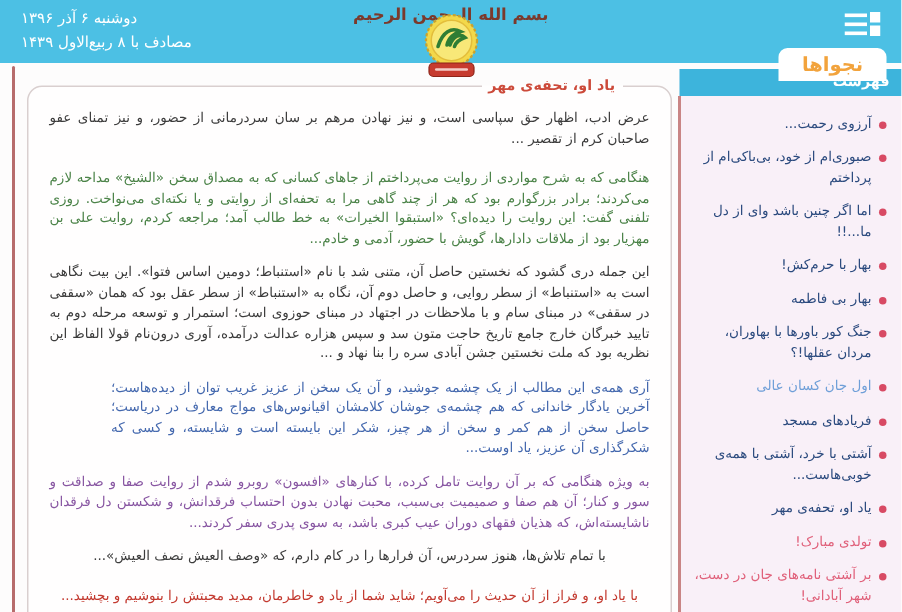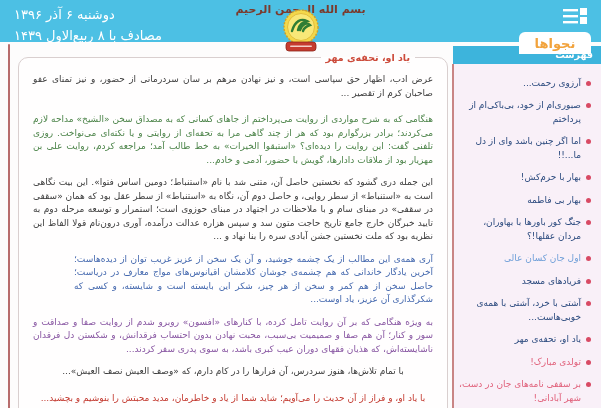--- a/index.html
+++ b/index.html
@@ -3,21 +3,21 @@
 <meta charset="utf-8">
 <style>
   * { margin:0; padding:0; box-sizing:border-box; }
   html,body { width:601px; height:408px; overflow:hidden; background:#ffffff;
               font-family:"DejaVu Sans", sans-serif; }
   .page { position:relative; width:601px; height:408px; background:#fdfcfc; }
 
   
   .header { position:absolute; top:0; left:0; width:601px; height:42px; background:#4cc0e4; }
   .dates { position:absolute; top:5px; left:14px; direction:rtl; color:#fff;
-           font-size:13px; line-height:1.6; text-align:left; }
+           font-size:10px; line-height:1.6; text-align:left; }
   .bismillah { position:absolute; top:3px; left:0; width:100%; text-align:center;
                color:#7b3a2c; font-size:11px; font-weight:bold; }
   .menu-icon { position:absolute; top:8px; right:14px; width:24px; height:17px; cursor:pointer; }
 
   
   .logo { position:absolute; top:9px; left:281px; width:40px; height:44px; z-index:6; }
 
   
   .site-tab { position:absolute; top:32px; right:10px; width:72px; height:22px;
               background:#ffffff; border-radius:6px 6px 0 0; display:flex;
@@ -137,21 +137,21 @@
       <div class="menu-item navy">
           <span class="dot"></span>
           <span>یاد او، تحفه‌ی مهر</span>
         </div>
       <div class="menu-item mred">
           <span class="dot"></span>
           <span>تولدی مبارک!</span>
         </div>
       <div class="menu-item mred">
           <span class="dot"></span>
-          <span>بر سقفی نامه‌های جان در دست، شهر آبادانی!</span>
+          <span>بر آشتی نامه‌های جان در دست، شهر آبادانی!</span>
         </div>
 
     </div>
     <div class="sidebar-divider"></div>
   </div>
 
   <fieldset class="article">
     <legend>یاد او، تحفه‌ی مهر</legend>
     <p class="para c-black">عرض ادب، اظهار حق سپاسی است، و نیز نهادن مرهم بر سان سردرمانی از حضور، و نیز تمنای عفو صاحبان کرم از تقصیر ...</p>
     <p class="para c-green">هنگامی که به شرح مواردی از روایت می‌پرداختم از جاهای کسانی که به مصداق سخن «الشیخ» مداحه لازم می‌کردند؛ برادر بزرگوارم بود که هر از چند گاهی مرا به تحفه‌ای از روایتی و یا نکته‌ای می‌نواخت. روزی تلفنی گفت: این روایت را دیده‌ای؟ «استبقوا الخیرات» به خط طالب آمد؛ مراجعه کردم، روایت علی بن مهزیار بود از ملاقات دادارها، گویش با حضور، آدمی و خادم...</p>

